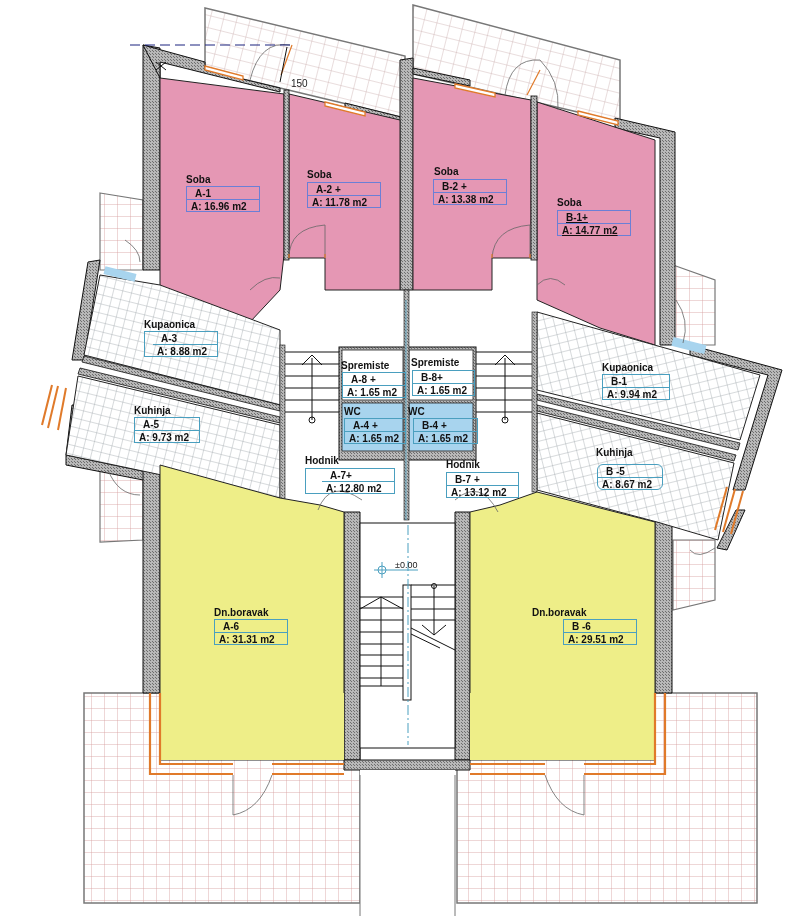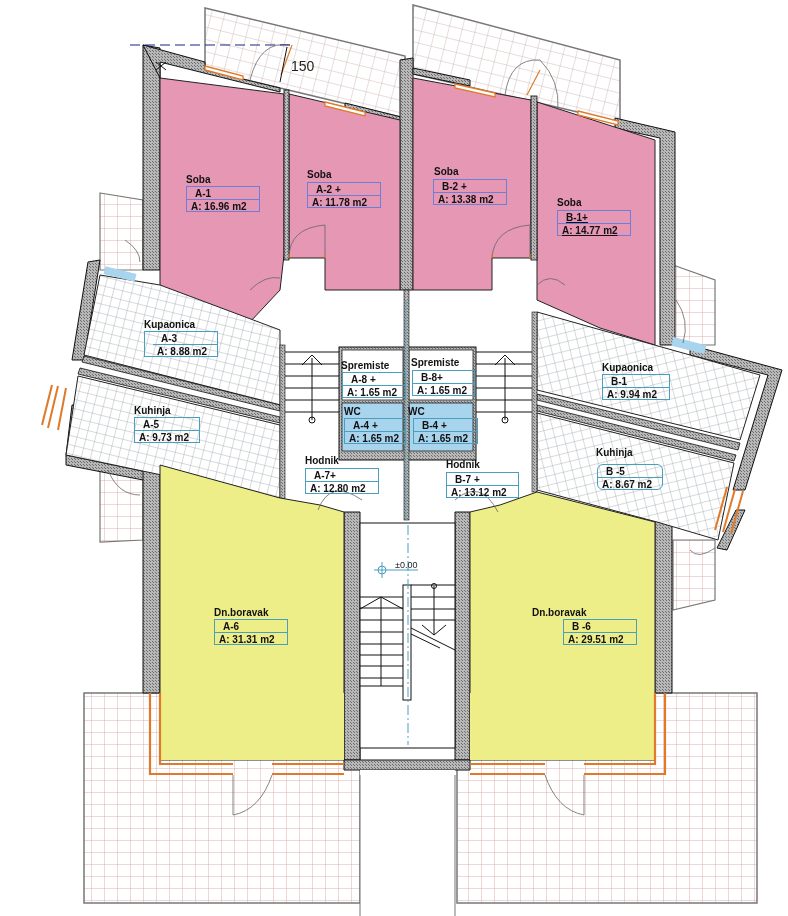--- a/index.html
+++ b/index.html
@@ -5,21 +5,21 @@
   html, body { margin:0; padding:0; background:#ffffff; }
   body { width:788px; height:916px; overflow:hidden; position:relative; font-family:"Liberation Sans", sans-serif; }
   #plan { position:absolute; left:0; top:0; width:788px; height:916px; }
   .lbl { position:absolute; font-family:"Liberation Sans", sans-serif; font-weight:bold; font-size:10px; color:#111; line-height:11px; white-space:nowrap; }
   .stamp { position:absolute; border:1px solid #6b7fd6; font-family:"Liberation Sans", sans-serif; font-weight:bold; font-size:10px; color:#111; line-height:11px; }
   .stamp.teal { border-color:#4a9fbf; }
   .stamp .row { padding:1px 4px 0 8px; height:12px; box-sizing:border-box; white-space:nowrap; }
   .stamp .row + .row { border-top:1px solid #6b7fd6; padding-left:4px; }
   .stamp.teal .row + .row { border-top-color:#4a9fbf; }
   .elev { position:absolute; font-size:9px; color:#222; font-family:"Liberation Sans", sans-serif; }
-  .dim { position:absolute; font-size:14px; color:#222; font-family:"Liberation Sans", sans-serif; }
+  .dim { position:absolute; font-size:10px; color:#222; font-family:"Liberation Sans", sans-serif;margin-top:20px; }
 </style>
 </head>
 <body>
 
 <svg id="plan" viewBox="0 0 788 916" xmlns="http://www.w3.org/2000/svg">
   <defs>
     <pattern id="hatch" width="3" height="3" patternUnits="userSpaceOnUse">
       <rect width="3" height="3" fill="#b8b8b8"></rect>
       <rect width="1" height="1" fill="#6e6e6e"></rect>
       <rect x="2" y="2" width="1" height="1" fill="#6e6e6e"></rect>
@@ -341,21 +341,21 @@
   <div class="row">A: 1.65 m2</div>
 </div>
 
 <div class="lbl" style="left:408px; top:406px;">WC</div>
 <div class="stamp teal" style="left:413px; top:418px; width:63px;">
   <div class="row">B-4 +</div>
   <div class="row">A: 1.65 m2</div>
 </div>
 
 <div class="lbl" style="left:305px; top:455px;">Hodnik</div>
-<div class="stamp teal" style="left:305px; top:468px; width:72px;">
+<div class="stamp teal" style="left:305px; top:468px; width:72px;padding-left:16px;">
   <div class="row">A-7+</div>
   <div class="row">A: 12.80 m2</div>
 </div>
 
 <div class="lbl" style="left:446px; top:459px;">Hodnik</div>
 <div class="stamp teal" style="left:446px; top:472px; width:71px;">
   <div class="row">B-7    +</div>
   <div class="row">A: 13.12 m2</div>
 </div>
 

